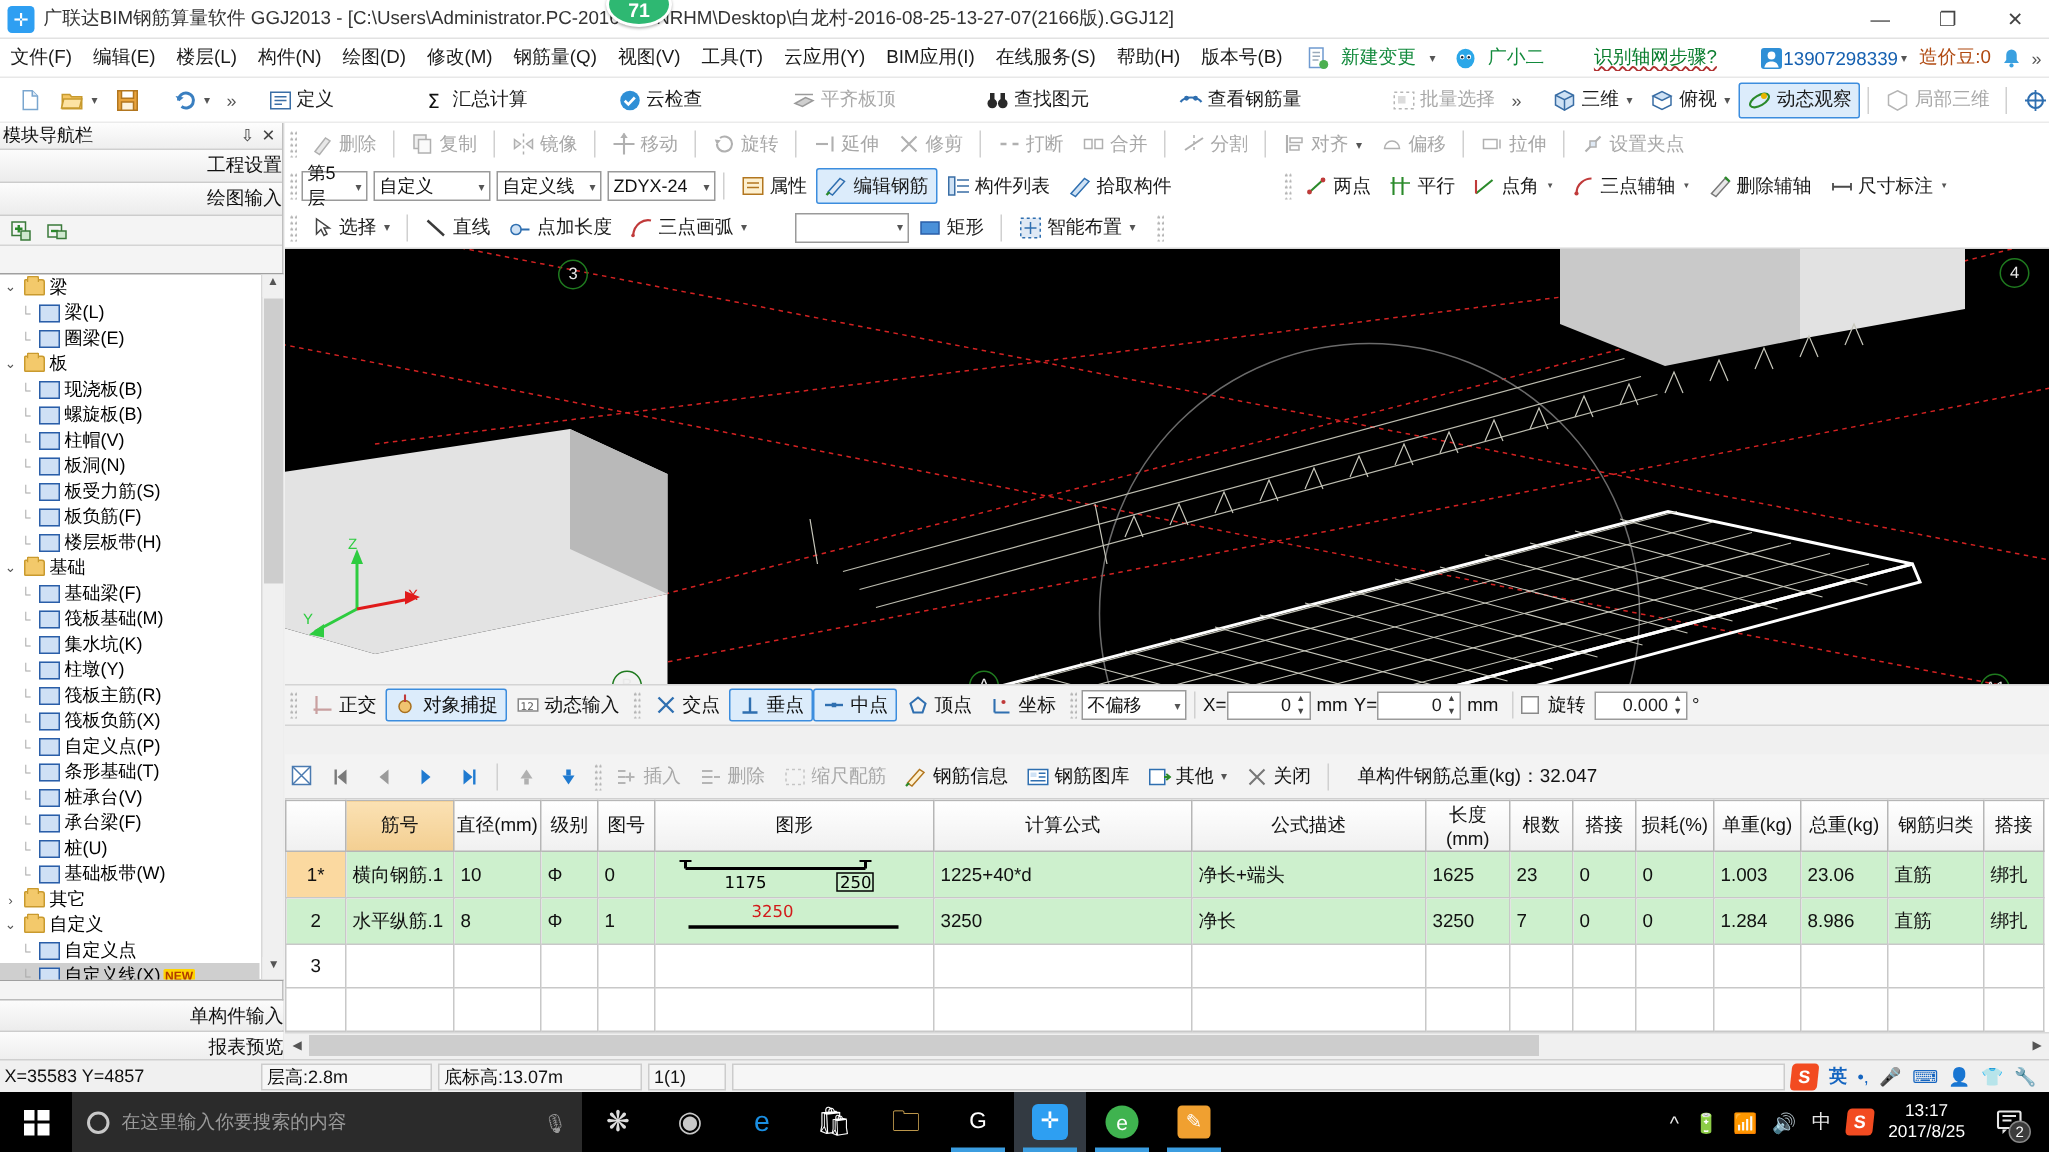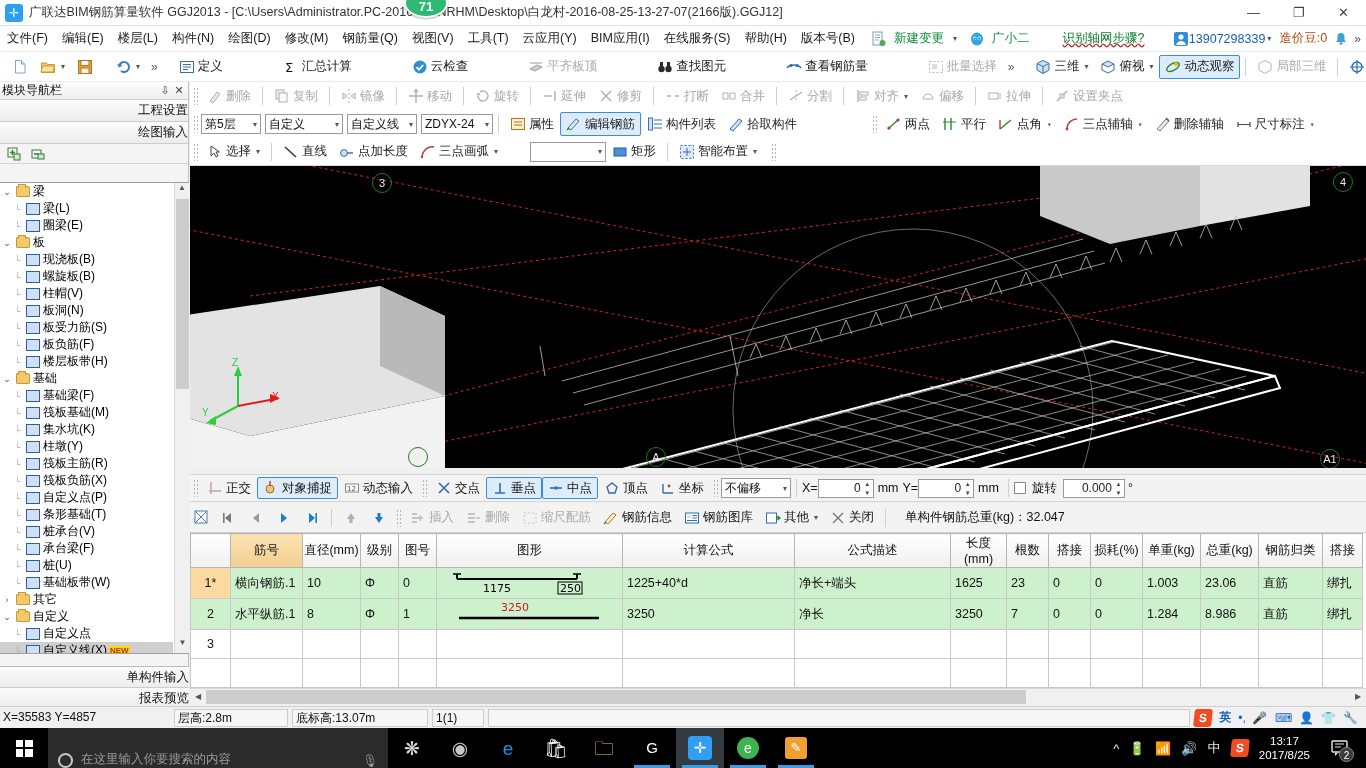--- a/index.html
+++ b/index.html
@@ -162,21 +162,21 @@
     margin-right: 3px; position: relative; flex: none;
   }
   .fp-row .cb:after {
     content: "✓"; position: absolute; left: 0px; top: -3px;
     font-size: 11px; color: #2a2a2a;
   }
   .fp-row.focus .lbl { outline: 1px dotted #333; }
 
   
   .snapbar {
-    position: absolute; left: 190px; top: 474px; width: 1176px; height: 28px;
+    position: absolute; left: 190px; top: 456px; width: 1176px; height: 28px;
     background: #f3f3f3; border-top: 1px solid #d4d4d4; border-bottom: 1px solid #d4d4d4;
     display: flex; align-items: center; font-size: 12.5px; color: #111;
   }
   .snapbtn {
     display: flex; align-items: center; gap: 3px; padding: 2px 5px; height: 22px;
     border: 1px solid transparent; white-space: nowrap;
   }
   .snapbtn.on { background: #dcecfb; border: 1px solid #3c8dde; border-radius: 2px; }
   .numbox {
     width: 56px; height: 19px; border: 1px solid #9a9a9a; background: #fff;
@@ -248,21 +248,21 @@
     position: absolute; left: 0; top: 728px; width: 1366px; height: 40px;
     background: #000000; display: flex; align-items: center;
   }
   .start {
     width: 48px; height: 40px; display: flex; align-items: center; justify-content: center;
   }
   .winlogo { width: 17px; height: 17px; display: grid; grid-template-columns: 1fr 1fr;
     grid-template-rows: 1fr 1fr; gap: 2px; }
   .winlogo i { background: #ffffff; display: block; }
   .searchbox {
-    width: 340px; height: 40px; background: #2b2b2b; display: flex; align-items: flex-end;
+    width: 340px; height: 40px; background: #2b2b2b; display: flex; align-items: center;
     padding: 0 10px; color: #9a9a9a; font-size: 12.5px; gap: 8px;
   }
   .searchcircle { width: 15px; height: 15px; border: 2px solid #c8c8c8; border-radius: 50%; }
   .tbapp {
     width: 48px; height: 40px; display: flex; align-items: center; justify-content: center;
     position: relative;
   }
   .tbapp.active { background: #333a42; }
   .tbapp.running:after {
     content: ""; position: absolute; bottom: 0; left: 6px; width: 36px; height: 3px;
@@ -630,21 +630,21 @@
               <path d="M3 13L13 3" stroke="#b0b0b0" stroke-width="1.4"></path>
               <rect x="6" y="6" width="4" height="4" fill="#dfe9f5" stroke="#b0b0b0"></rect>
             </svg></span>
           <span>设置夹点</span>
         </div>
       </div>
   </div>
 
   <div class="toolbar" style="left:190px; top:110px; width:1176px; height:28px;">
     <div class="dots"></div>
-    <div class="selbox" style="width:60px">
+    <div class="selbox" style="width:44px">
       <span style="flex:1">第5层</span>
         <span class="caret">▾</span>
     </div>
     <div class="selbox" style="width:78px;margin-left:4px">
       <span style="flex:1">自定义</span>
         <span class="caret">▾</span>
     </div>
     <div class="selbox" style="width:70px;margin-left:4px">
       <span style="flex:1">自定义线</span>
         <span class="caret">▾</span>

